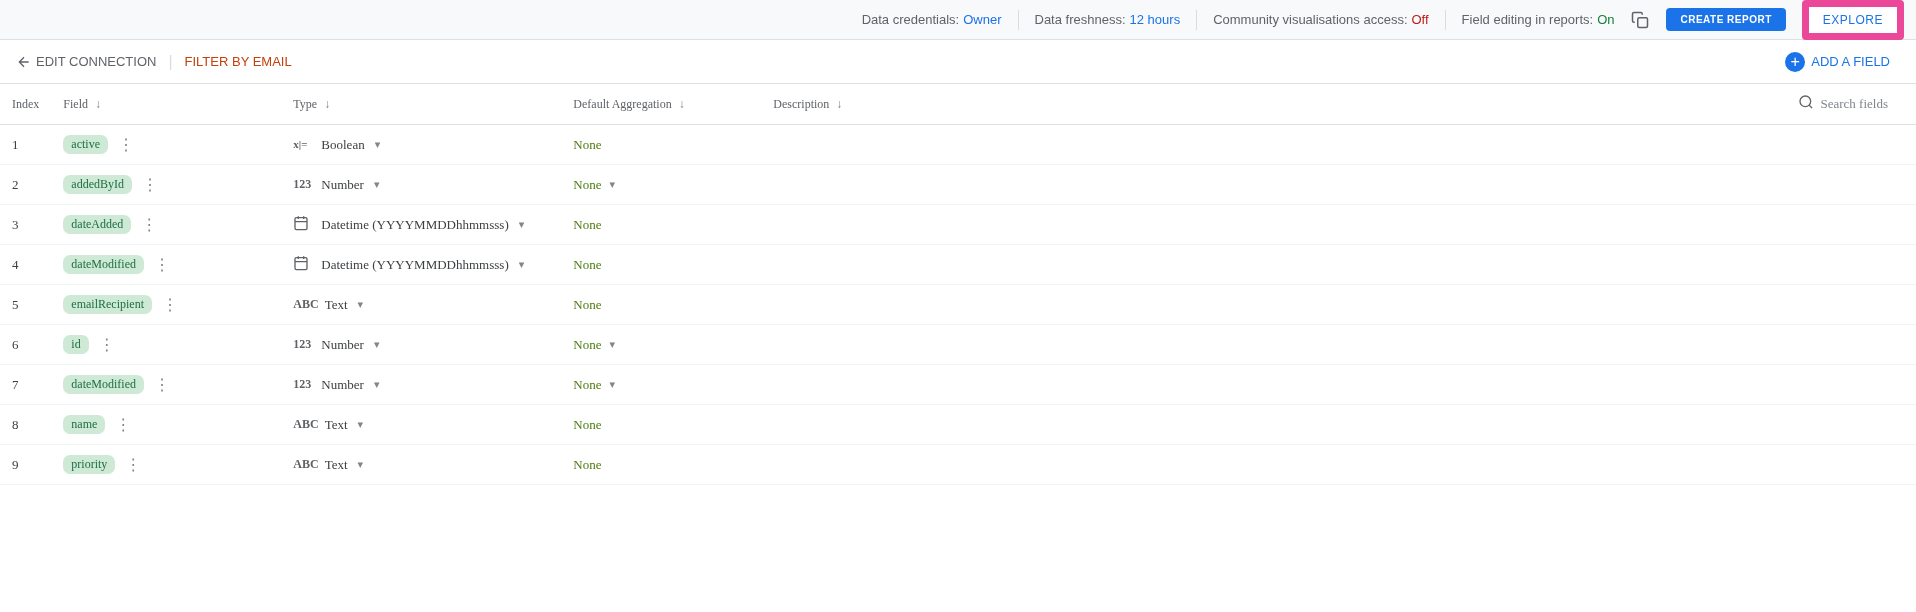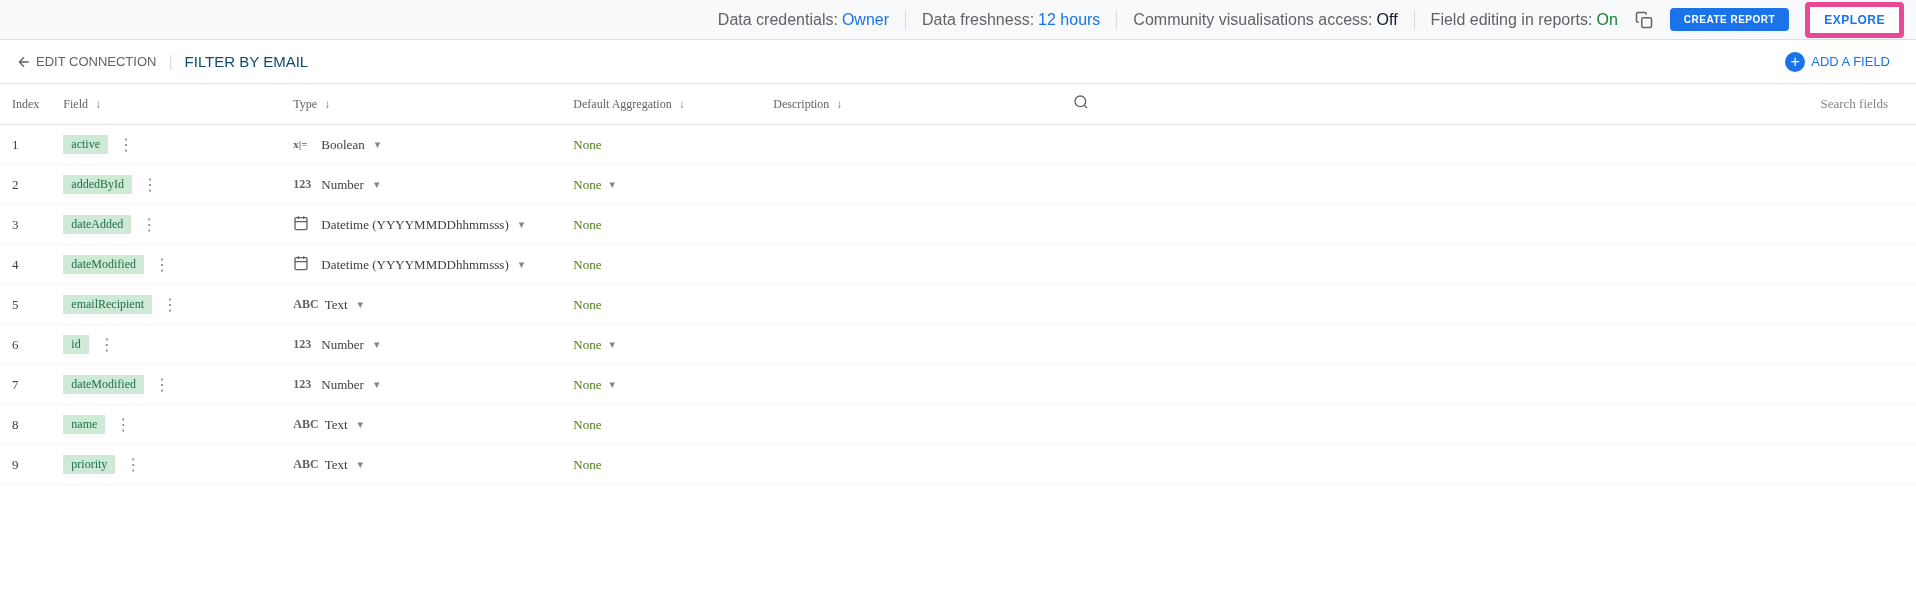--- a/index.html
+++ b/index.html
@@ -13,50 +13,50 @@
       height: 40px;
       background: #f8f9fa;
       border-bottom: 1px solid #e0e0e0;
       padding: 0 12px;
       gap: 16px;
     }
     .top-bar-section {
       display: flex;
       align-items: center;
       gap: 4px;
-      font-size: 16px;
+      font-size: 13px;
       color: #5f6368;
     }
     .top-bar-separator {
       width: 1px;
       height: 20px;
       background: #dadce0;
     }
     .link-blue { color: #1a73e8; }
-    .link-red { color: #0f172a; }
+    .link-red { color: #b91c1c; }
     .link-green { color: #188038; }
     .btn-create-report {
       background: #1a73e8;
       color: #fff;
       border: none;
       border-radius: 4px;
       padding: 6px 14px;
       font-size: 10px;
       font-weight: 600;
       cursor: pointer;
       letter-spacing: 0.5px;
     }
     .btn-explore {
       background: #fff;
       color: #1a73e8;
-      border: 5px solid #ec4899;
+      border: 7px solid #ec4899;
       border-radius: 4px;
       padding: 6px 14px;
       font-size: 12px;
-      font-weight: 700;
+      font-weight: 400;
       cursor: pointer;
       letter-spacing: 0.5px;
     }
     .copy-icon {
       width: 20px;
       height: 20px;
       cursor: pointer;
       display: flex;
       align-items: center;
       justify-content: center;
@@ -80,22 +80,22 @@
     .back-btn {
       display: flex;
       align-items: flex-start;
       gap: 4px;
       color: #5f6368;
       cursor: pointer;
       font-size: 13px;
       font-weight: 500;
     }
     .filter-label {
-      font-size: 15px;
-      color: #0c4a6e;
+      font-size: 13px;
+      color: #c2410c;
     }
     .pipe-sep {
       color: #dadce0;
       font-size: 16px;
     }
     .add-field-btn {
       display: flex;
       align-items: center;
       gap: 6px;
       color: #1a73e8;
@@ -162,21 +162,21 @@
       vertical-align: middle;
     }
     td.index-cell {
       color: #3c4043;
       font-size: 13px;
     }
     .field-tag {
       display: inline-block;
       background: #ceead6;
       color: #1e6e42;
-      border-radius: 0;
+      border-radius: 7px;
       padding: 2px 8px;
       font-size: 12px;
       font-weight: 500;
     }
     .dots-menu {
       color: #80868b;
       cursor: pointer;
       padding: 2px 4px;
       font-size: 16px;
       letter-spacing: 1px;
@@ -199,21 +199,21 @@
       margin-left: 4px;
       cursor: pointer;
     }
     .none-val {
       color: #4d7c0f;
     }
     .search-container {
       display: flex;
       align-items: center;
       gap: 6px;
-      justify-content: space-between;
+      justify-content: flex-end;
       padding-right: 16px;
     }
     .search-icon-th {
       color: #5f6368;
       font-size: 16px;
     }
     .search-placeholder {
       color: #80868b;
       font-size: 13px;
     }

